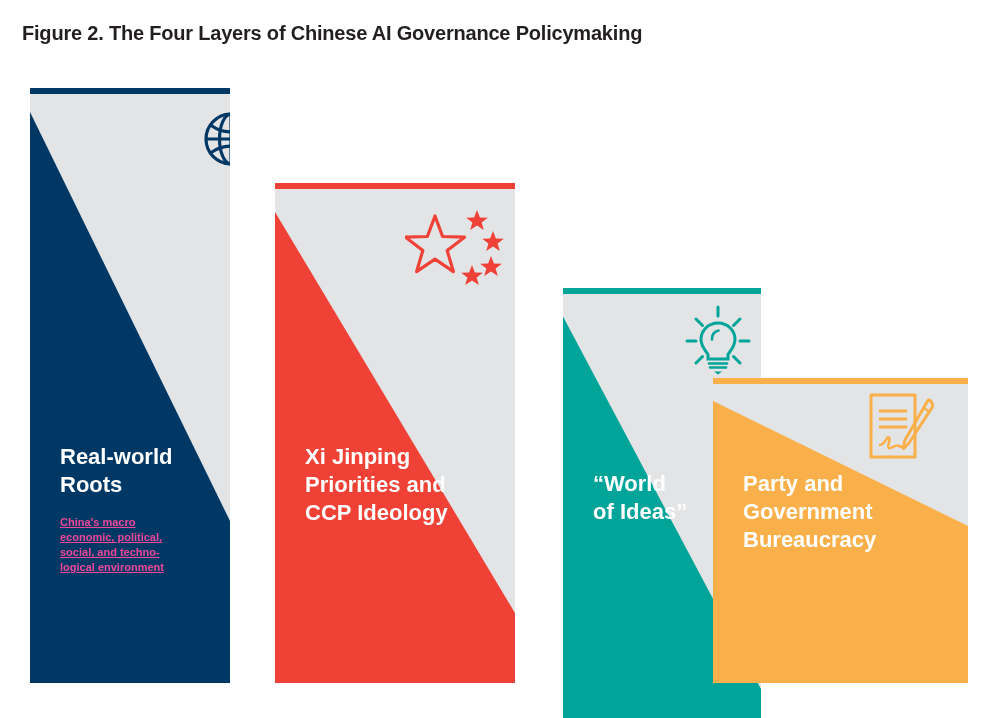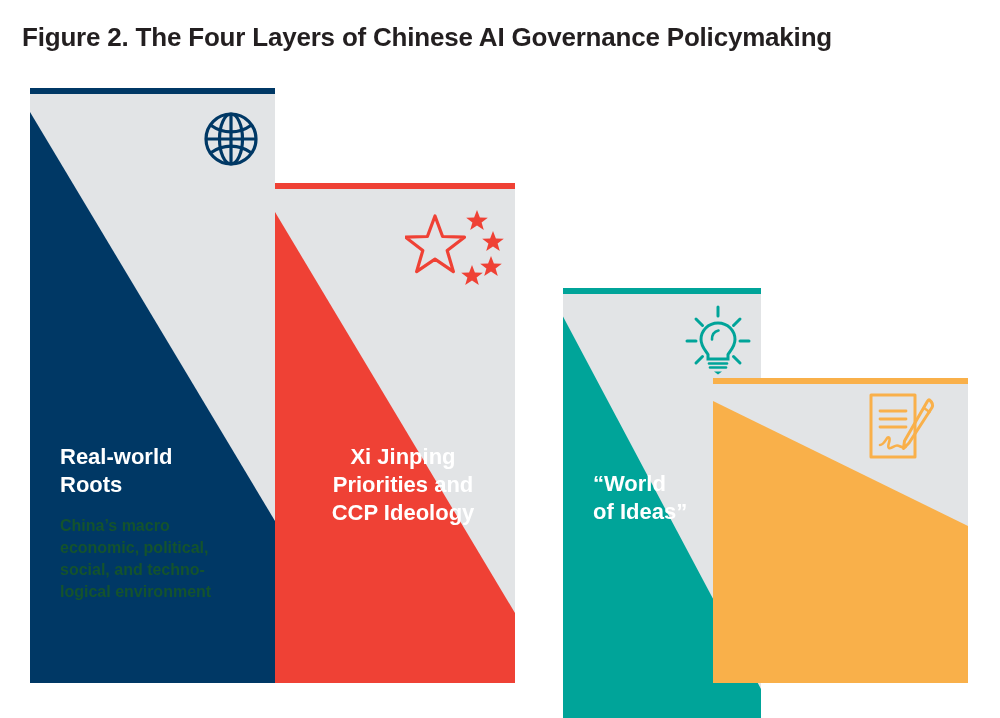--- a/index.html
+++ b/index.html
@@ -12,21 +12,21 @@
     height: 718px;
     font-family: "Liberation Sans", sans-serif;
     overflow: hidden;
     position: relative;
   }
 
   #figure-title {
     position: absolute;
     left: 22px;
     top: 22px;
-    font-size: 26px;
+    font-size: 20px;
     font-weight: bold;
     color: #231f20;
     letter-spacing: -0.2px;
     white-space: nowrap;
   }
 
   #diagram {
     position: absolute;
     left: 0;
     top: 0;
@@ -85,36 +85,37 @@
   .layer-heading {
     color: #ffffff;
     font-weight: bold;
     font-size: 22px;
     line-height: 1.28;
     margin: 0 0 16px 0;
     white-space: pre-line;
   }
 
   .layer-body {
-    color: #14532d;
+    color: #ec4899;
     font-weight: bold;
-    font-size: 16px;
+    font-size: 11px;
     line-height: 1.36;
     margin: 0;
     white-space: pre-line;
+    text-decoration: underline;
   }
 </style>
 </head>
 <body>
 
 <div id="figure-title">Figure 2. The Four Layers of Chinese AI Governance Policymaking</div>
 
 <div id="diagram">
 
-  <div class="layer-column" style="left:30px; top:88px; width:245px; height:595px;">
+  <div class="layer-column" style="left:30px; top:88px; width:200px; height:595px;">
     <div class="top-bar" style="background:#003865;"></div>
     <div class="gray-panel"></div>
     <div class="wedge">
       <svg viewBox="0 0 245 589" preserveAspectRatio="none">
         <polygon points="0,18 245,427 245,589 0,589" fill="#003865"></polygon>
       </svg>
     </div>
 
     <div class="icon-slot" style="left:172px; top:22px;">
       <svg width="58" height="58" viewBox="0 0 58 58" fill="none" stroke="#003865" stroke-width="3.2">
@@ -149,21 +150,21 @@
     <div class="icon-slot" style="left:130px; top:25px;">
       <svg width="100" height="78" viewBox="0 0 100 78" fill="none">
         <polygon points="30,8 37.6,28.5 59.5,29.2 42.2,42.6 48.4,63.6 30,51.2 11.6,63.6 17.8,42.6 0.5,29.2 22.4,28.5" stroke="#ef4135" stroke-width="3.2" fill="none" stroke-linejoin="round"></polygon>
         <polygon points="72,2 74.9,9.4 82.8,9.7 76.6,14.5 78.8,22.1 72,17.6 65.2,22.1 67.4,14.5 61.2,9.7 69.1,9.4" fill="#ef4135"></polygon>
         <polygon points="88,23 90.9,30.4 98.8,30.7 92.6,35.5 94.8,43.1 88,38.6 81.2,43.1 83.4,35.5 77.2,30.7 85.1,30.4" fill="#ef4135"></polygon>
         <polygon points="86,48 88.9,55.4 96.8,55.7 90.6,60.5 92.8,68.1 86,63.6 79.2,68.1 81.4,60.5 75.2,55.7 83.1,55.4" fill="#ef4135"></polygon>
         <polygon points="67,57 69.9,64.4 77.8,64.7 71.6,69.5 73.8,77.1 67,72.6 60.2,77.1 62.4,69.5 56.2,64.7 64.1,64.4" fill="#ef4135"></polygon>
       </svg>
     </div>
 
-    <div class="text-block" style="top:260px;text-align:center;">
+    <div class="text-block" style="top:260px;">
       <p class="layer-heading">Xi Jinping
 Priorities and
 CCP Ideology</p>
     </div>
   </div>
 
   <div class="layer-column" style="left:515px; top:288px; width:198px; height:445px;margin-left:48px;">
     <div class="top-bar" style="background:#00a499;"></div>
     <div class="gray-panel"></div>
     <div class="wedge">
@@ -210,16 +211,19 @@
         <line x1="17" y1="20" x2="43" y2="20" stroke-width="2.8"></line>
         <line x1="17" y1="28" x2="43" y2="28" stroke-width="2.8"></line>
         <line x1="17" y1="36" x2="43" y2="36" stroke-width="2.8"></line>
         <path d="M17 54 C 20 54 21.5 51 23.5 48 C 25 45.5 27 46 26.5 49.5 C 26 53 24 56 26 57 C 28.5 58.2 31 54.5 34 54.5 C 37 54.5 39 57.5 42.5 56" stroke-width="2.6"></path>
         <path d="M66.5 9 C 69.5 11.5 70.5 13.5 69 16.5 L 46 52 L 40.5 57.5 L 41.5 50 L 64 11 C 65 9.2 65.8 8.4 66.5 9 Z"></path>
         <line x1="61" y1="17" x2="66.5" y2="21" stroke-width="2.4"></line>
       </svg>
     </div>
 
     <div class="text-block" style="top:92px;">
+      <p class="layer-heading">Party and
+Government
+Bureaucracy</p>
     </div>
   </div>
 
 </div>
 
 </body></html>

